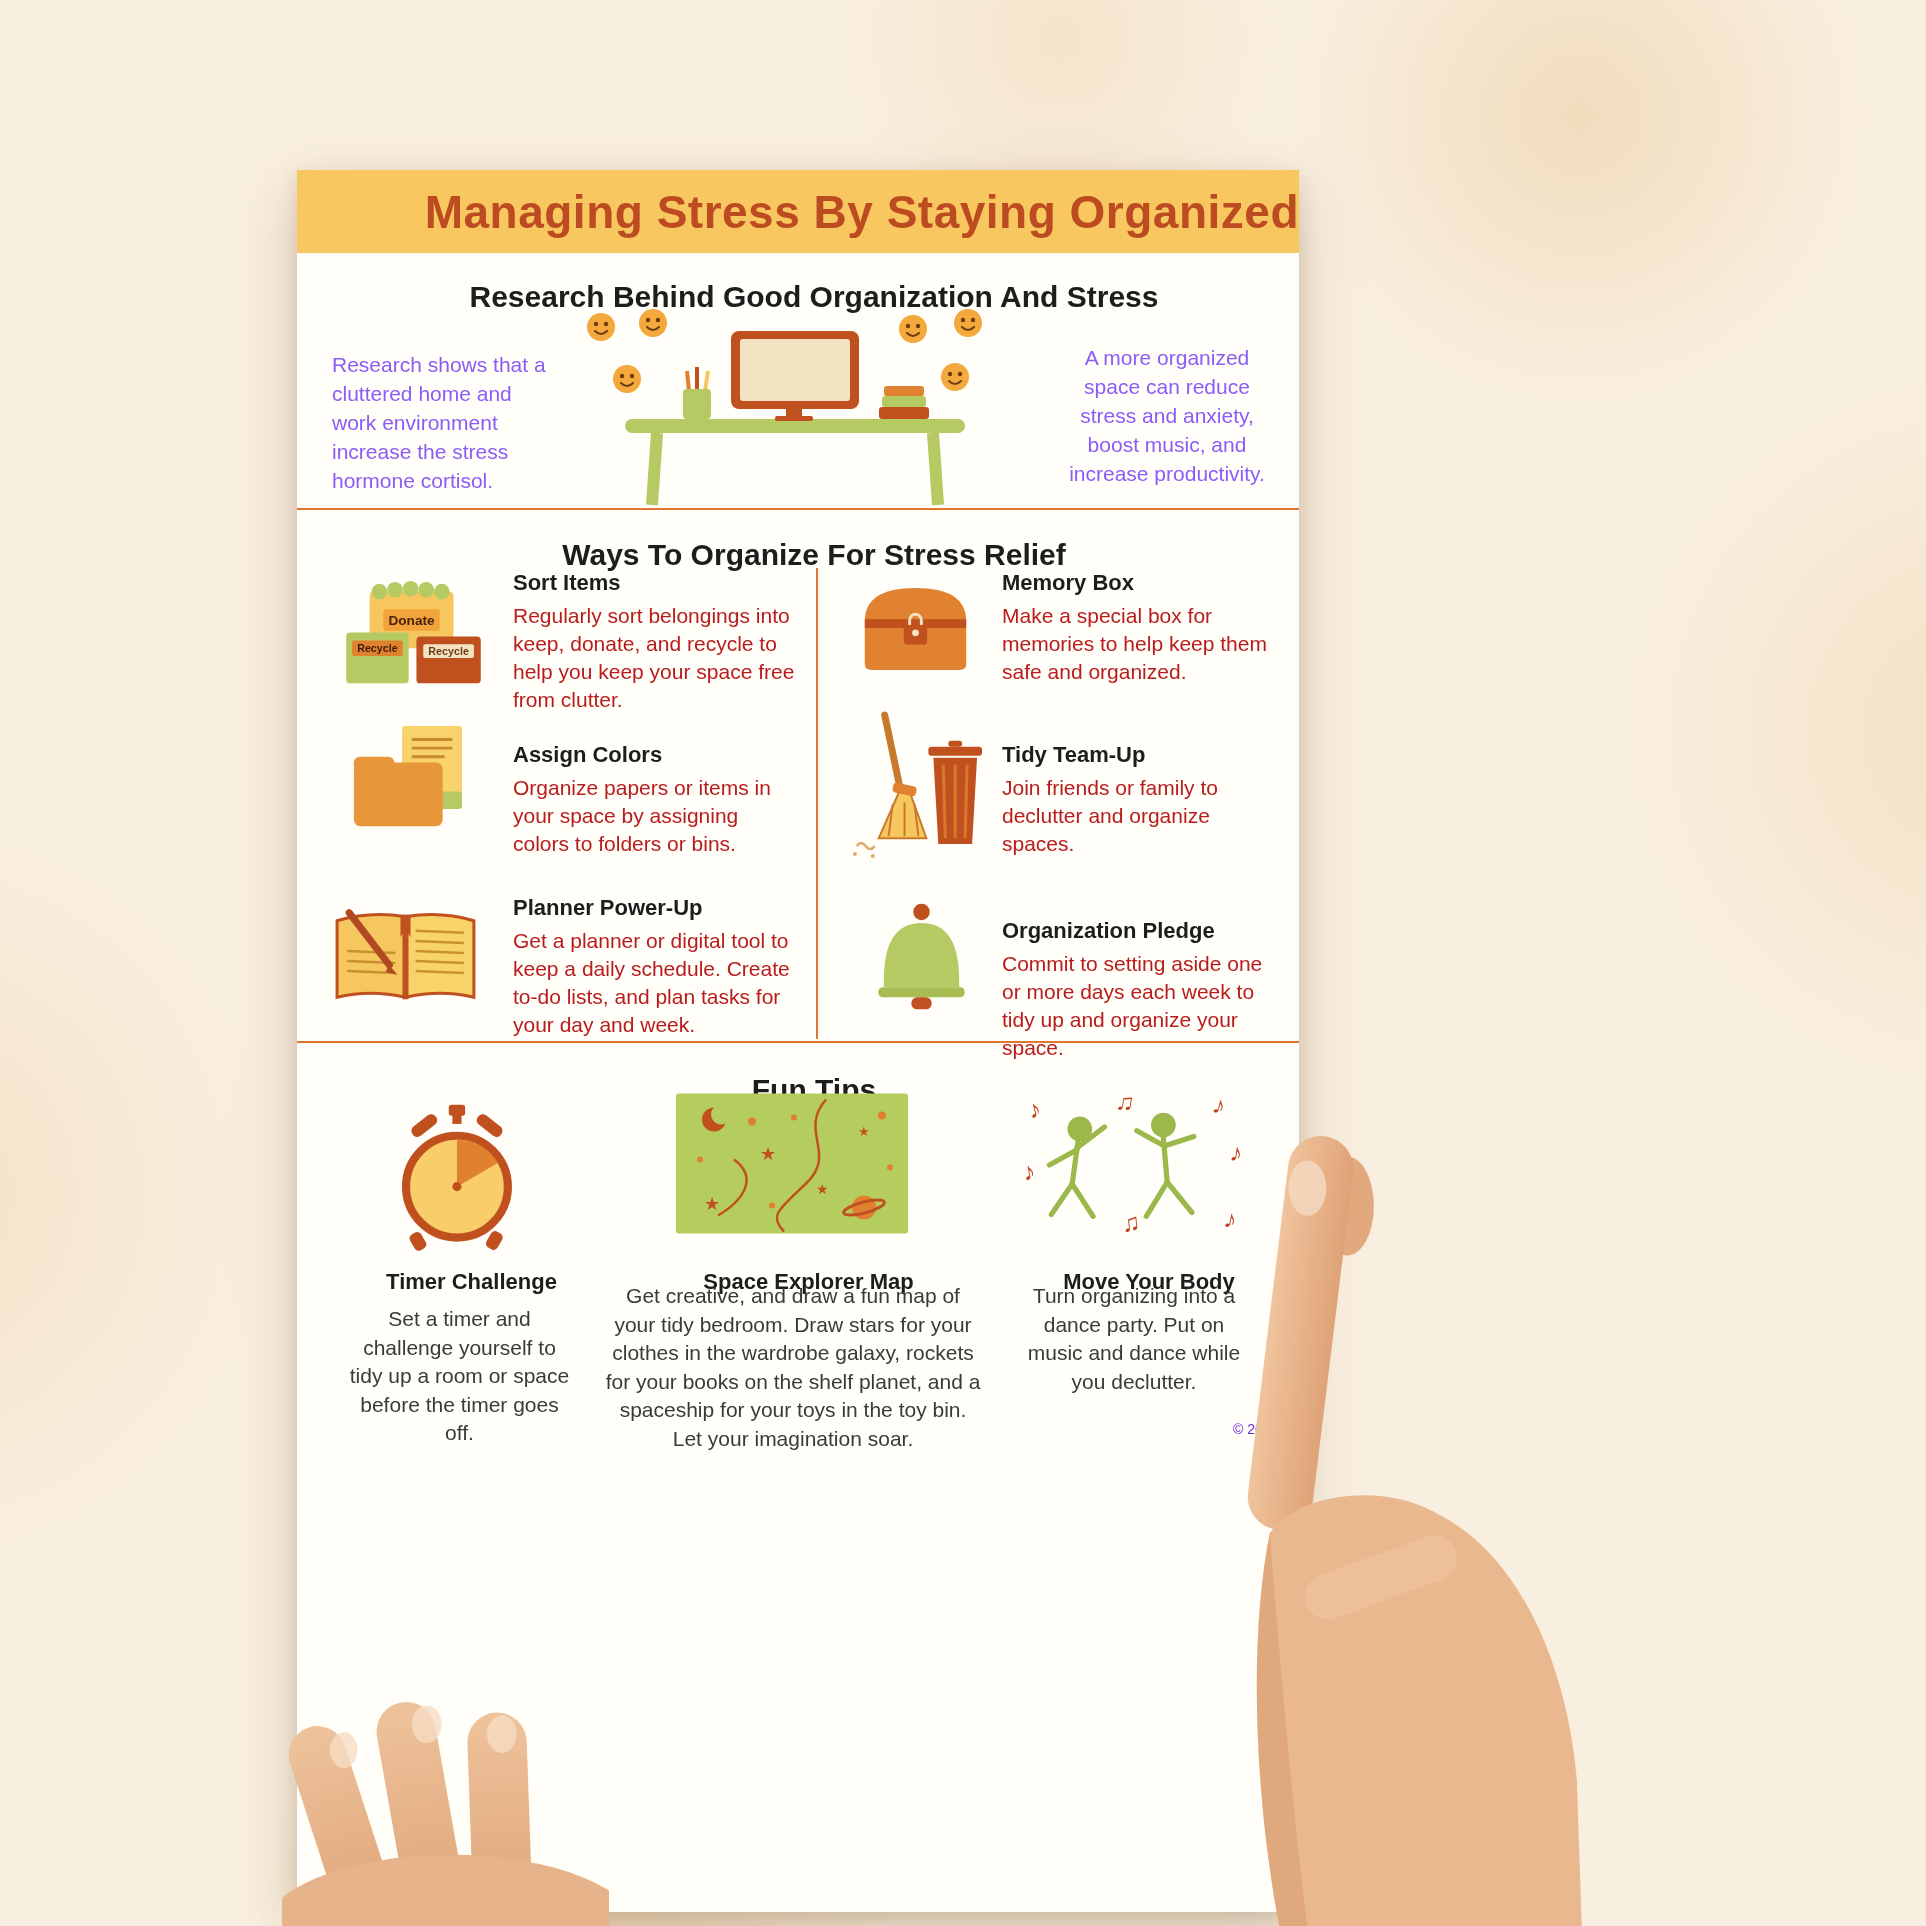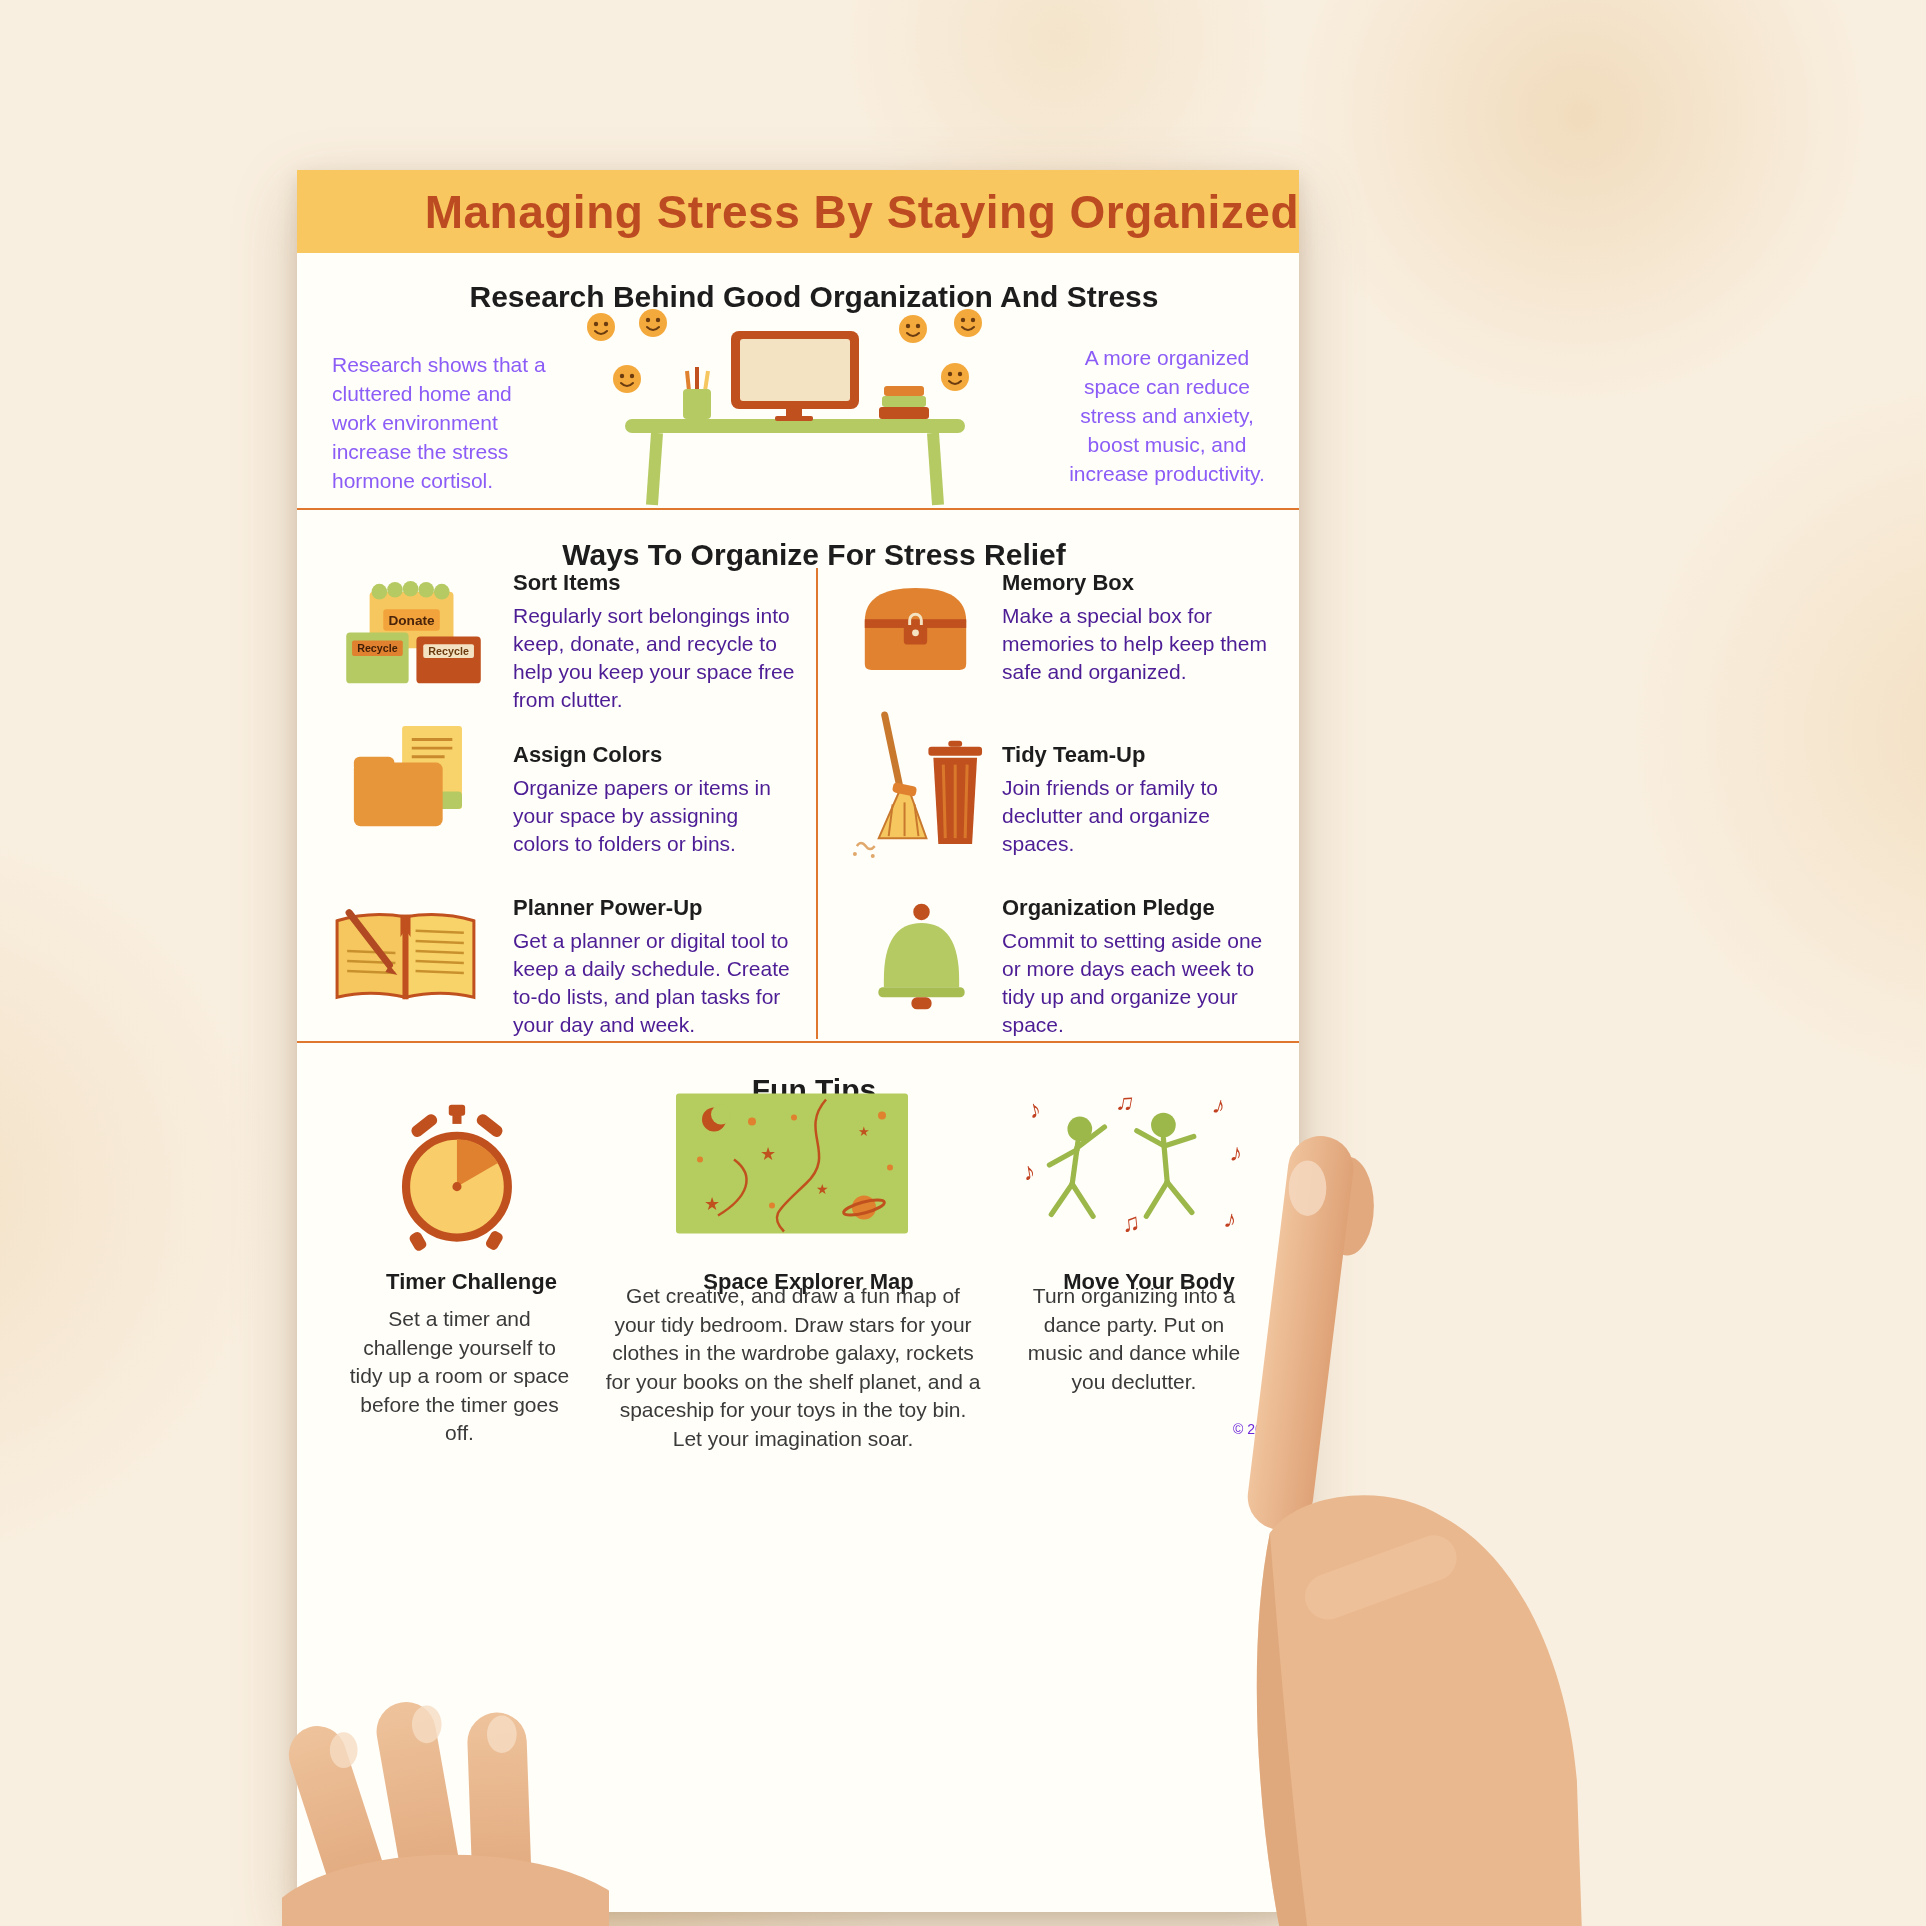--- a/index.html
+++ b/index.html
@@ -25,21 +25,21 @@
     display:flex; align-items:center; justify-content:flex-end; }
   .band h1 { margin:0; font-size:46px; font-weight:800; color:#bd4b22; letter-spacing:0.5px; }
   .sec-h { position:absolute; left:0; width:100%; text-align:center; margin:16px;
     font-size:30px; font-weight:700; color:#1d1d1d; }
   .hdiv { position:absolute; left:0; width:100%; height:2px; background:#e0772e; }
   .vdiv { position:absolute; width:2px; background:#e0772e; }
   .body-text { position:absolute; margin:0; font-size:21px; line-height:1.38; color:#8b5cf6; }
   .center { text-align:center; }
   .item { position:absolute; }
   .item-title { margin:0 0 6px 0; font-size:22px; font-weight:700; color:#1d1d1d; }
-  .item-text { margin:0; font-size:21px; line-height:1.34; color:#4c1d95; }
+  .item-text { margin:0; font-size:21px; line-height:1.34; color:#b91c1c; }
   .icon-box svg { display:block; width:100%; height:100%; }
   .ft-title { position:absolute; margin:16px; font-size:22px; font-weight:700; color:#1d1d1d; text-align:center; }
   .ft-text { position:absolute; margin:0; font-size:21px; line-height:1.36; color:#3a3a3a; text-align:center; }
   .copyright { position:absolute; left:936px; top:1251px; font-size:14px; color:#6d28d9;text-align:center; }
   .hand { position:absolute; z-index:5; }
 </style>
 </head>
 <body>
 
 <div class="canvas">
@@ -195,21 +195,21 @@
     </div>
 
     <div class="abs icon-box" style="left:574px; top:717px; width:101px; height:139px;">
       <svg viewBox="0 0 110 125" preserveAspectRatio="xMidYMid meet" aria-hidden="true">
         <circle cx="55" cy="14" r="9" fill="#c0511f"></circle>
         <path d="M14,88 Q14,26 55,26 Q96,26 96,88 L96,96 L14,96 Z" fill="#b5ca62"></path>
         <rect x="8" y="96" width="94" height="11" rx="5" fill="#a7bd52"></rect>
         <rect x="44" y="107" width="22" height="13" rx="6" fill="#c0511f"></rect>
       </svg>
     </div>
-    <div class="item" style="left:705px; top:725px; width:261px;">
+    <div class="item" style="left:705px; top:748px; width:261px;">
       <h3 class="item-title">Organization Pledge</h3>
       <p class="item-text">Commit to setting aside one or more days each week to tidy up and organize your space.</p>
     </div>
 
     <div class="hdiv" style="top:871px;"></div>
 
     <h2 class="sec-h" style="top:887px;">Fun Tips</h2>
 
     <div class="abs icon-box" style="left:89px; top:933px; width:141px; height:150px;">
       <svg viewBox="0 0 145 165" preserveAspectRatio="xMidYMid meet" aria-hidden="true">

